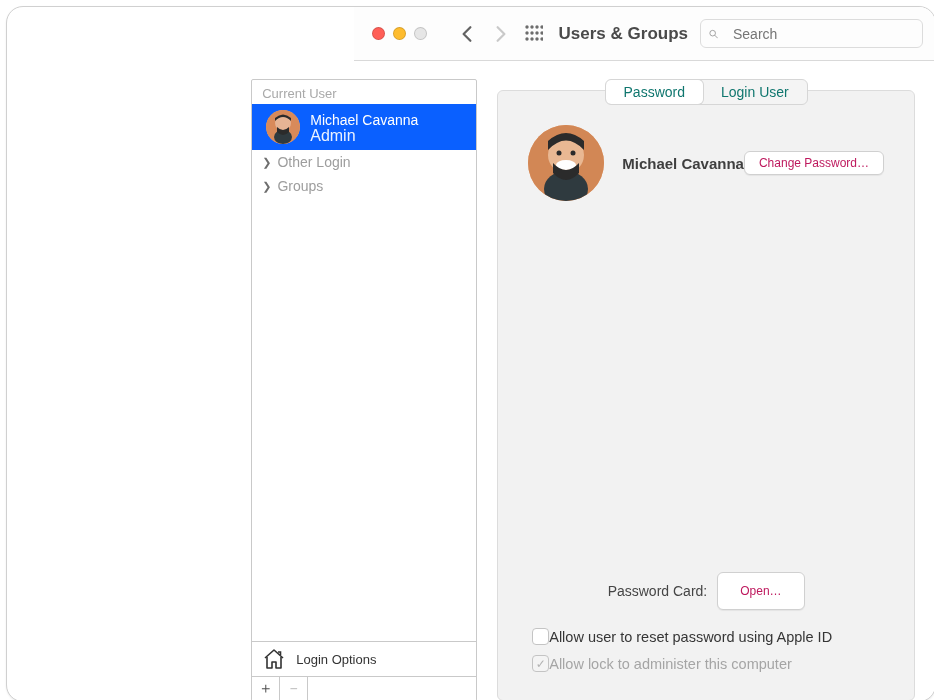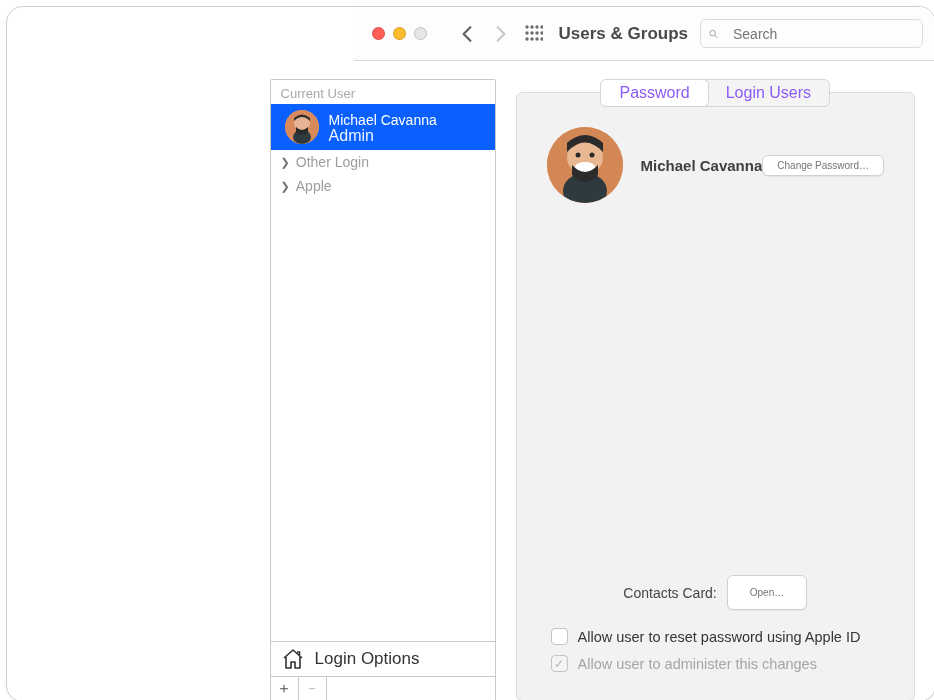--- a/index.html
+++ b/index.html
@@ -143,21 +143,21 @@
       color: #6e6e6e;
     }
     .login-options {
       border: 1px solid #c9c9c9;
       border-top: 1px solid #c9c9c9;
       border-radius: 0;
       background: #fff;
       display: flex; align-items:center;
       padding: 6px 10px;
       gap: 10px;
-      font-size: 17px;
+      font-size: 13px;
       color: #333;
       margin-top: -1px;
     }
     .add-remove {
       display: flex;
       border: 1px solid #c9c9c9;
       border-top: 0;
       border-radius: 0 0 2px 2px;
       background: #fff;
     }
@@ -185,22 +185,22 @@
       display: inline-flex;
       border: 1px solid #d6d6d6;
       border-radius: 6px;
       overflow: hidden;
       background: #f4f4f4;
       margin-bottom: -15px;
       z-index: 2;
     }
     .tab {
       padding: 4px 18px;
-      font-size: 16px;
-      color: #8b5cf6;
+      font-size: 14px;
+      color: #0f766e;
       border:0;
       background: transparent;
       cursor: pointer;
     }
     .tab.active {
       background: #fff;
       border-radius: 5px;
       box-shadow: 0 0 0 1px #d6d6d6;
     }
     .panel {
@@ -226,36 +226,36 @@
       font-size: 15px;
       font-weight: 700;
       color: #3f3f3f;
     }
     .header-row .spacer { flex:1; }
     .btn {
       background: #fff;
       border: 1px solid #d0d0d0;
       border-radius: 6px;
       padding: 4px 14px;
-      font-size: 10px;
-      color: #737373;
+      font-size: 12px;
+      color: #be185d;
       box-shadow: 0 1px 1px rgba(0,0,0,.06);
       cursor: pointer;
     }
     .panel .flex-gap { flex:1; }
 
     .contacts-row {
       display:flex; align-items:center; justify-content:center;
       gap: 10px;
       margin-bottom: 18px;
       font-size: 14px;
       color: #454545;
     }
     .checkbox-row {
-      display: flex; align-items: center; gap: 10px;
+      display: flex; align-items: center; 
       font-size: 14.5px;
       color: #353535;
       margin-bottom: 10px;
       padding-left: 4px;
     }
     .checkbox-row.disabled { color: #a5a5a5; }
     .cb {
       width: 17px; height: 17px;
       border: 1px solid #c4c4c4;
       border-radius: 4px;
@@ -355,42 +355,42 @@
             <div class="name">Michael Cavanna</div>
             <div class="role">Admin</div>
           </div>
         </div>
         <div class="disclosure-row">
           <span class="chev">❯</span>
           <span>Other Login</span>
         </div>
         <div class="disclosure-row">
           <span class="chev">❯</span>
-          <span>Apple</span>
+          <span>Groups</span>
         </div>
       </div>
       <div class="login-options">
         <svg width="24" height="22" viewBox="0 0 24 22">
           <path d="M3 10 L12 2 L21 10" stroke="#333" stroke-width="1.6" fill="none" stroke-linejoin="round"></path>
           <path d="M5 9 L5 20 L10 20 L10 14 L14 14 L14 20 L19 20 L19 9" stroke="#333" stroke-width="1.6" fill="none" stroke-linejoin="round"></path>
           <path d="M16 4 L18.5 4 L18.5 7" stroke="#333" stroke-width="1.6" fill="none"></path>
         </svg>
         <span>Login Options</span>
       </div>
       <div class="add-remove">
         <button>＋</button>
         <button disabled="">－</button>
         <div class="ar-spacer"></div>
       </div>
     </div>
 
     <div class="main">
       <div class="tabs">
         <button class="tab active">Password</button>
-        <button class="tab">Login Users</button>
+        <button class="tab">Login User</button>
       </div>
       <div class="panel">
         <div class="header-row">
           <div class="avatar-lg">
             <svg viewBox="0 0 76 76">
               <rect width="76" height="76" fill="#d28755"></rect>
               <circle cx="38" cy="30" r="18" fill="#e9b893"></circle>
               <rect x="16" y="46" width="44" height="36" rx="22" fill="#2f3a3f"></rect>
               <ellipse cx="38" cy="40" rx="10" ry="5" fill="#fff"></ellipse>
               <path d="M20 25 Q38 6 56 25 L56 16 Q38 0 20 16 Z" fill="#2b2b2b"></path>
@@ -400,31 +400,31 @@
             </svg>
           </div>
           <div class="display-name">Michael Cavanna</div>
           <div class="spacer"></div>
           <button class="btn">Change Password…</button>
         </div>
 
         <div class="flex-gap"></div>
 
         <div class="contacts-row">
-          <span>Contacts Card:</span>
+          <span>Password Card:</span>
           <button class="btn" style="padding:11px 22px;">Open…</button>
         </div>
 
         <div class="checkbox-row">
           <div class="cb"></div>
           <span>Allow user to reset password using Apple ID</span>
         </div>
         <div class="checkbox-row disabled">
           <div class="cb">✓</div>
-          <span>Allow user to administer this changes</span>
+          <span>Allow lock to administer this computer</span>
         </div>
       </div>
     </div>
 
   </div>
 
 
 </div>
 
 </body></html>

